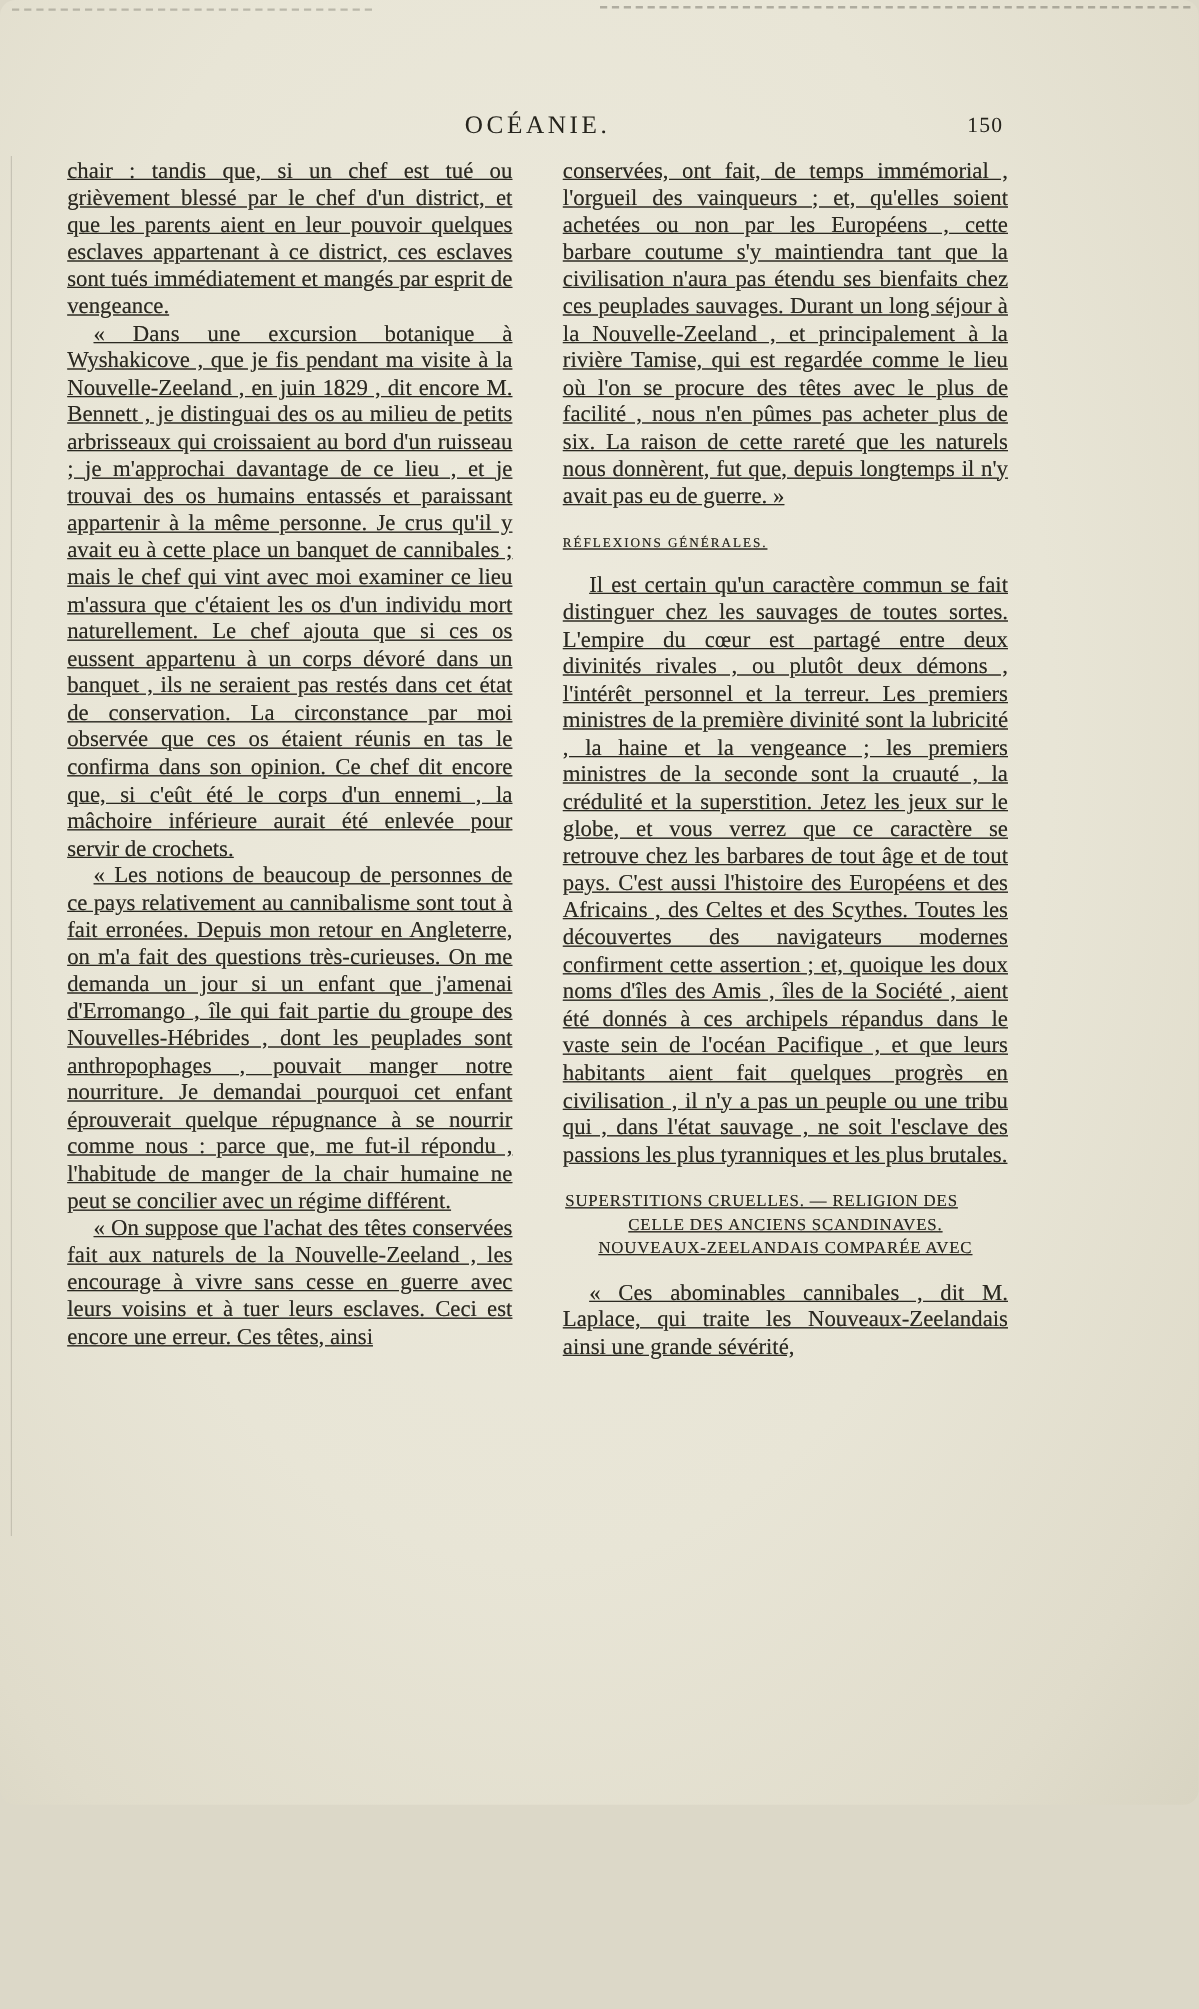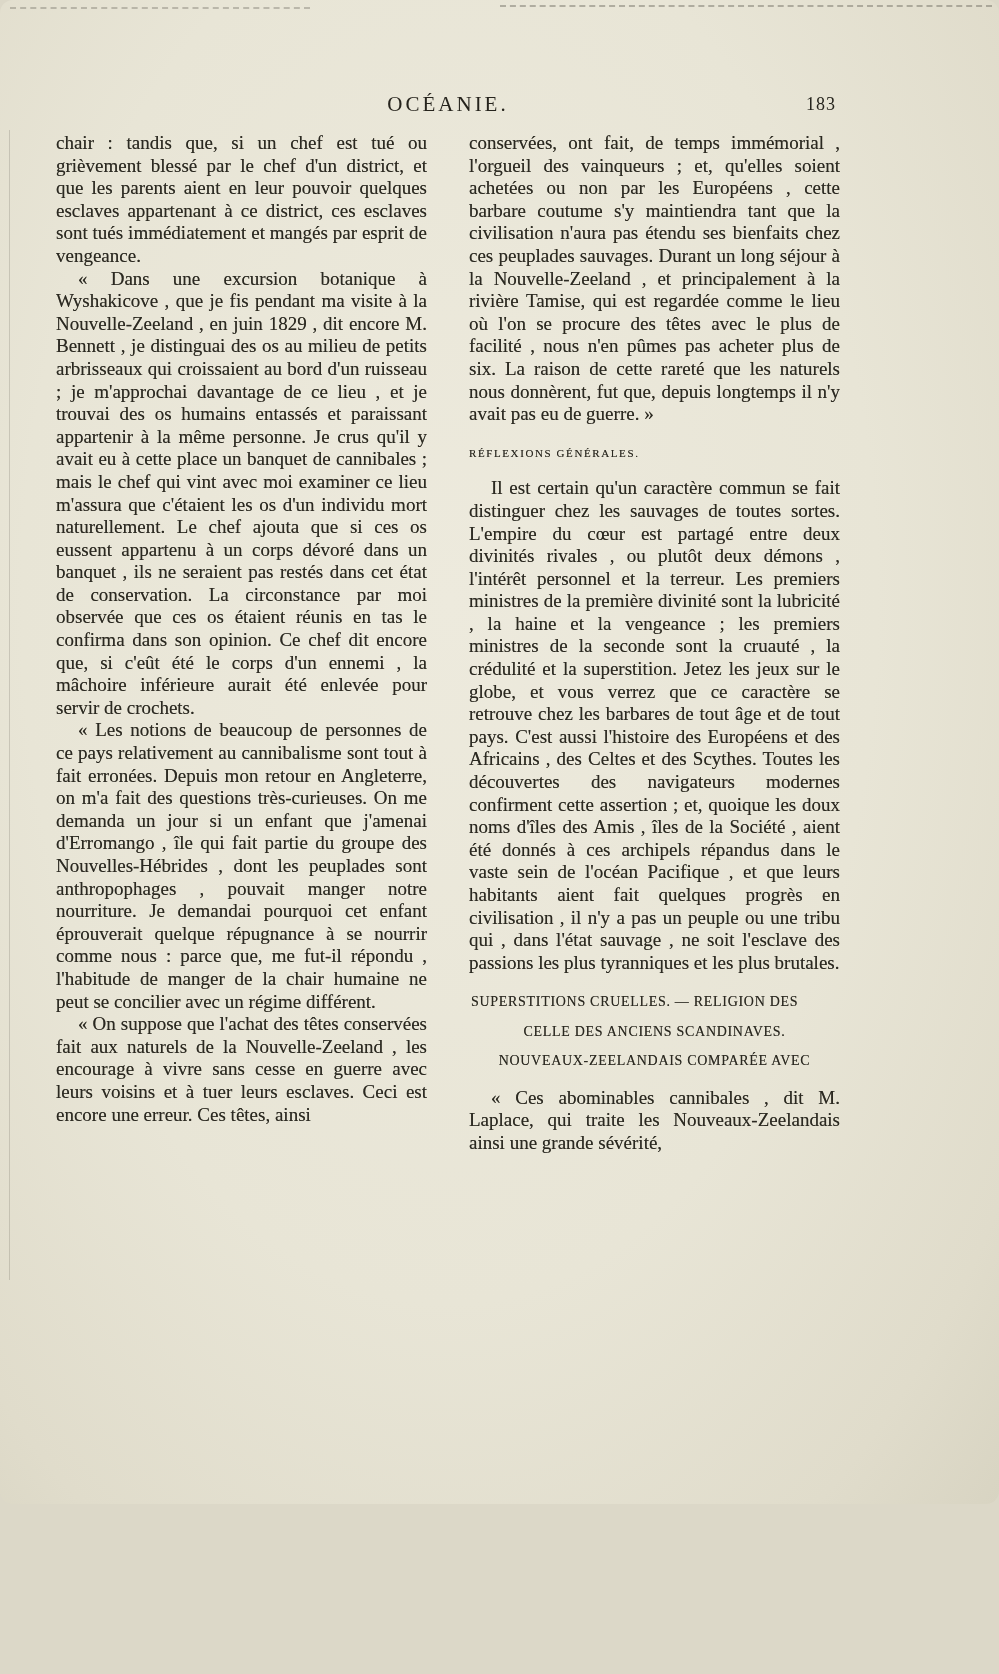--- a/index.html
+++ b/index.html
@@ -46,20 +46,21 @@
     position: absolute;
     right: 4px;
     top: 4px;
     font-size: 18px;
     letter-spacing: 1px;
     color: #26241d;
   }
   .columns {
     display: flex;
     gap: 42px;
+    text-decoration: underline;
   }
   .col {
     width: 379px;
     font-size: 19px;
     line-height: 22.6px;
     text-align: justify;
     text-shadow: 0 0 0.5px rgba(43, 41, 33, 0.55);
   }
   .col p {
     margin: 0;
@@ -76,21 +77,20 @@
     margin: 16px 0 13px 0;
   }
   .subsection-heading {
     font-size: 14px;
     line-height: 19.5px;
     letter-spacing: 0.7px;
     margin: 18px 0 16px 0;
   }
   .sh-line {
     text-align: center;
-    margin-top: 10px;
   }
   .sh-line.first {
     text-align: left;
     padding-left: 2px;
   }
   
   .artifact {
     position: absolute;
     pointer-events: none;
   }
@@ -126,21 +126,21 @@
 <div class="page">
 
   <div class="artifact a-top-left"></div>
   <div class="artifact a-top-right"></div>
   <div class="artifact a-left-edge"></div>
 
   <div class="content">
 
     <div class="pagehead">
       <span class="running-title">OCÉANIE.</span>
-      <span class="page-number">183</span>
+      <span class="page-number">150</span>
     </div>
 
     <div class="columns">
 
       <div class="col">
         <p class="noindent">chair : tandis que, si un chef est tué ou grièvement blessé par le chef d'un district, et que les parents aient en leur pouvoir quelques esclaves appartenant à ce district, ces esclaves sont tués immédiatement et mangés par esprit de vengeance.</p>
         <p>« Dans une excursion botanique à Wyshakicove , que je fis pendant ma visite à la Nouvelle-Zeeland , en juin 1829 , dit encore M. Bennett , je distinguai des os au milieu de petits arbrisseaux qui croissaient au bord d'un ruisseau ; je m'approchai davantage de ce lieu , et je trouvai des os humains entassés et paraissant appartenir à la même personne. Je crus qu'il y avait eu à cette place un banquet de cannibales ; mais le chef qui vint avec moi examiner ce lieu m'assura que c'étaient les os d'un individu mort naturellement. Le chef ajouta que si ces os eussent appartenu à un corps dévoré dans un banquet , ils ne seraient pas restés dans cet état de conservation. La circonstance par moi observée que ces os étaient réunis en tas le confirma dans son opinion. Ce chef dit encore que, si c'eût été le corps d'un ennemi , la mâchoire inférieure aurait été enlevée pour servir de crochets.</p>
         <p>« Les notions de beaucoup de personnes de ce pays relativement au cannibalisme sont tout à fait erronées. Depuis mon retour en Angleterre, on m'a fait des questions très-curieuses. On me demanda un jour si un enfant que j'amenai d'Erromango , île qui fait partie du groupe des Nouvelles-Hébrides , dont les peuplades sont anthropophages , pouvait manger notre nourriture. Je demandai pourquoi cet enfant éprouverait quelque répugnance à se nourrir comme nous : parce que, me fut-il répondu , l'habitude de manger de la chair humaine ne peut se concilier avec un régime différent.</p>
         <p>« On suppose que l'achat des têtes conservées fait aux naturels de la Nouvelle-Zeeland , les encourage à vivre sans cesse en guerre avec leurs voisins et à tuer leurs esclaves. Ceci est encore une erreur. Ces têtes, ainsi</p>
       </div>

